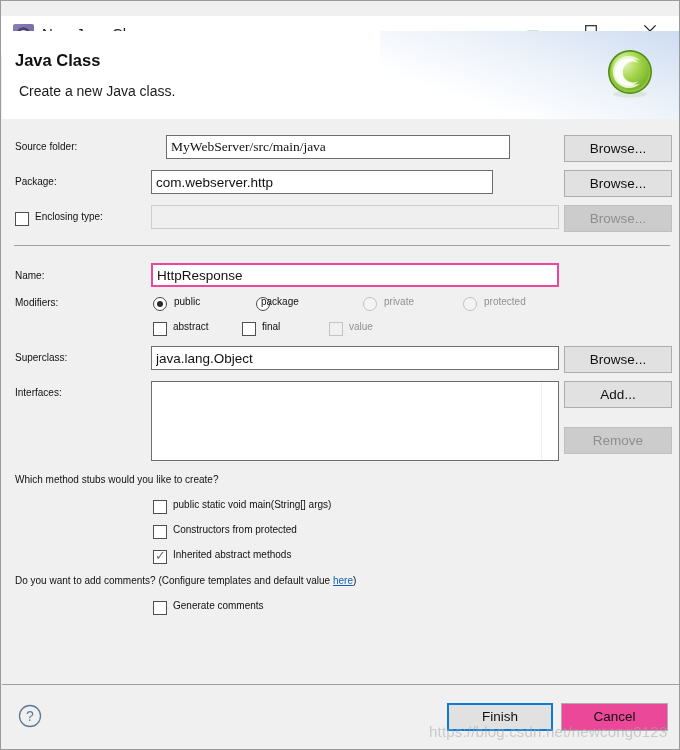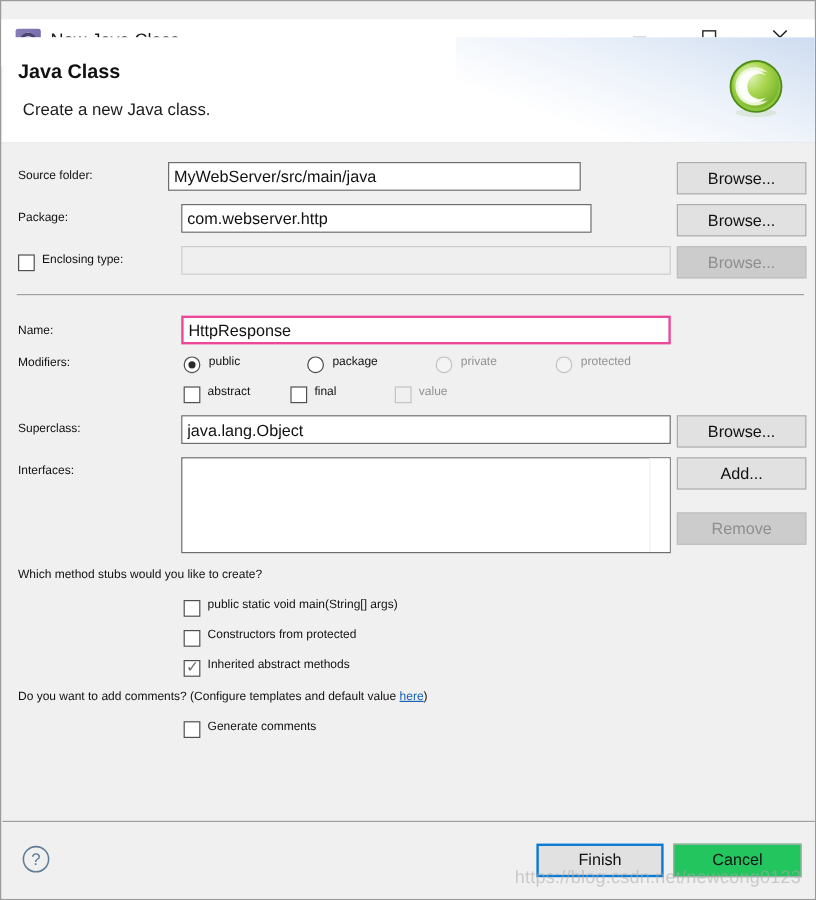--- a/index.html
+++ b/index.html
@@ -200,21 +200,21 @@
     background: #e1e1e1;
     border: 2px solid #0b7bd4;
     font-size: 13.5px; color: #111;
     text-align: center; line-height: 24px;
     cursor: default;
   }
   #btn-cancel {
     position: absolute; left: 560px; top: 702px;
     box-sizing: border-box;
     width: 107px; height: 28px;
-    background: #22c55e;
+    background: #ec4899;
     border: 1px solid #adadad;
     font-size: 13.5px; color: #111;
     text-align: center; line-height: 26px;
     cursor: default;
   }
   #watermark {
     position: absolute; left: 428px; top: 722px;
     font-size: 15px;
     color: rgba(170,170,170,0.55);
     white-space: nowrap;
@@ -268,21 +268,21 @@
         </radialGradient>
       </defs>
       <path d="M36 13.5 A16 16 0 1 0 36 36.5 A12.5 12.5 0 1 1 36 13.5 Z" fill="#eef8da" opacity="0.95"></path>
       <path d="M34.5 16 A13.5 13.5 0 1 0 34.5 34 A10.5 10.5 0 1 1 34.5 16 Z" fill="#ffffff" opacity="0.85"></path>
     </svg>
   </div>
 
   <div id="content">
 
     <div class="lbl" style="left:13px; top:22px;">Source folder:</div>
-    <input class="tf" style="left: 138px; top: 16px; width: 344px;" value="MyWebServer/src/main/java">
+    <input class="tf" style="left: 164px; top: 16px; width: 344px; font-family: Liberation Serif, serif;" value="MyWebServer/src/main/java">
     <div class="btn" style="left:562px; top:16px;">Browse...</div>
 
     <div class="lbl" style="left:13px; top:57px;">Package:</div>
     <input class="tf" style="left: 149px; top: 51px; width: 342px;" value="com.webserver.http">
     <div class="btn" style="left:562px; top:51px;">Browse...</div>
 
     <div class="cb" style="left:13px; top:93px;"></div>
     <div class="lbl" style="left:33px; top:92px;">Enclosing type:</div>
     <input class="tf disabled" style="left: 149px; top: 86px; width: 408px;" disabled="" value="">
     <div class="btn disabled" style="left:562px; top:86px;">Browse...</div>
@@ -293,21 +293,21 @@
     <input class="tf focused" style="left: 149px; top: 144px; width: 408px;" value="HttpResponse">
 
     <div class="lbl" style="left:13px; top:178px;">Modifiers:</div>
 
     <div class="rb" style="left:151px; top:178px;">
         <div class="dot"></div>
       </div>
     <div class="lbl" style="left:172px; top:177px;">public</div>
 
     <div class="rb" style="left:254px; top:178px;"></div>
-    <div class="lbl" style="left:275px; top:177px;">package</div>
+    <div class="lbl" style="left:259px; top:177px;">package</div>
 
     <div class="rb disabled" style="left:361px; top:178px;"></div>
     <div class="lbl dim" style="left:382px; top:177px;">private</div>
 
     <div class="rb disabled" style="left:461px; top:178px;"></div>
     <div class="lbl dim" style="left:482px; top:177px;">protected</div>
 
     <div class="cb" style="left:151px; top:203px;"></div>
     <div class="lbl" style="left:171px; top:202px;">abstract</div>
 

